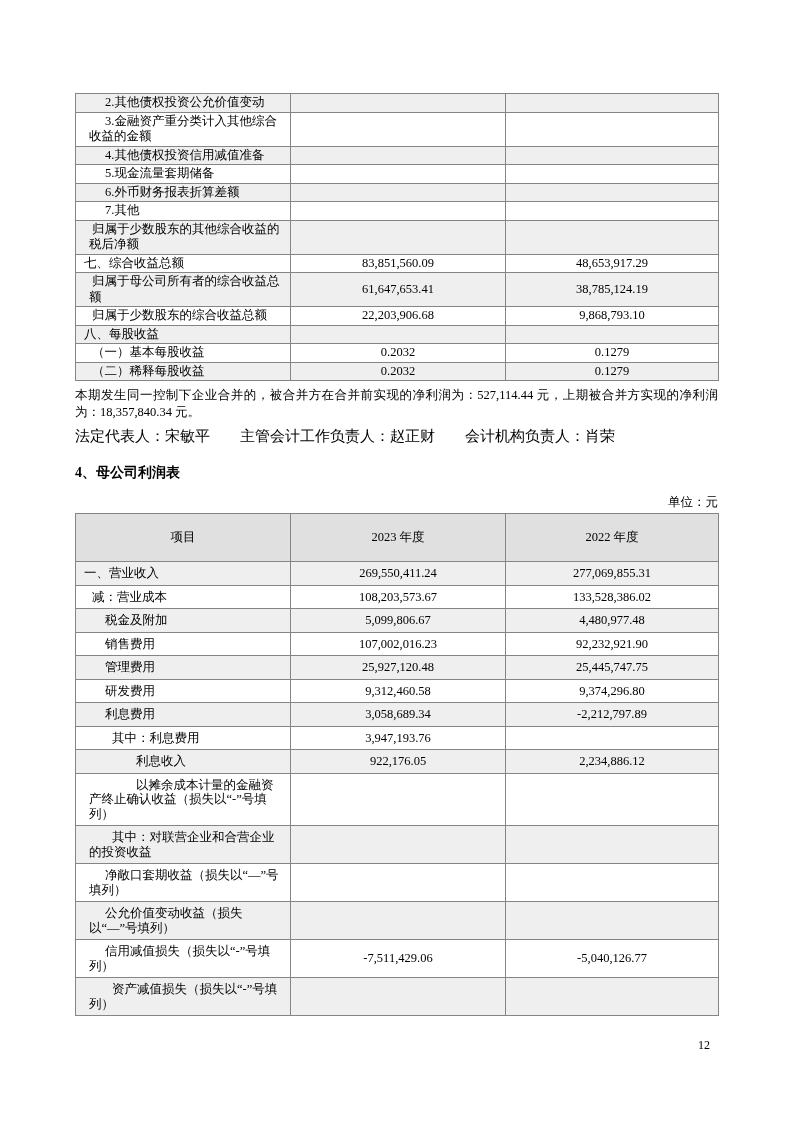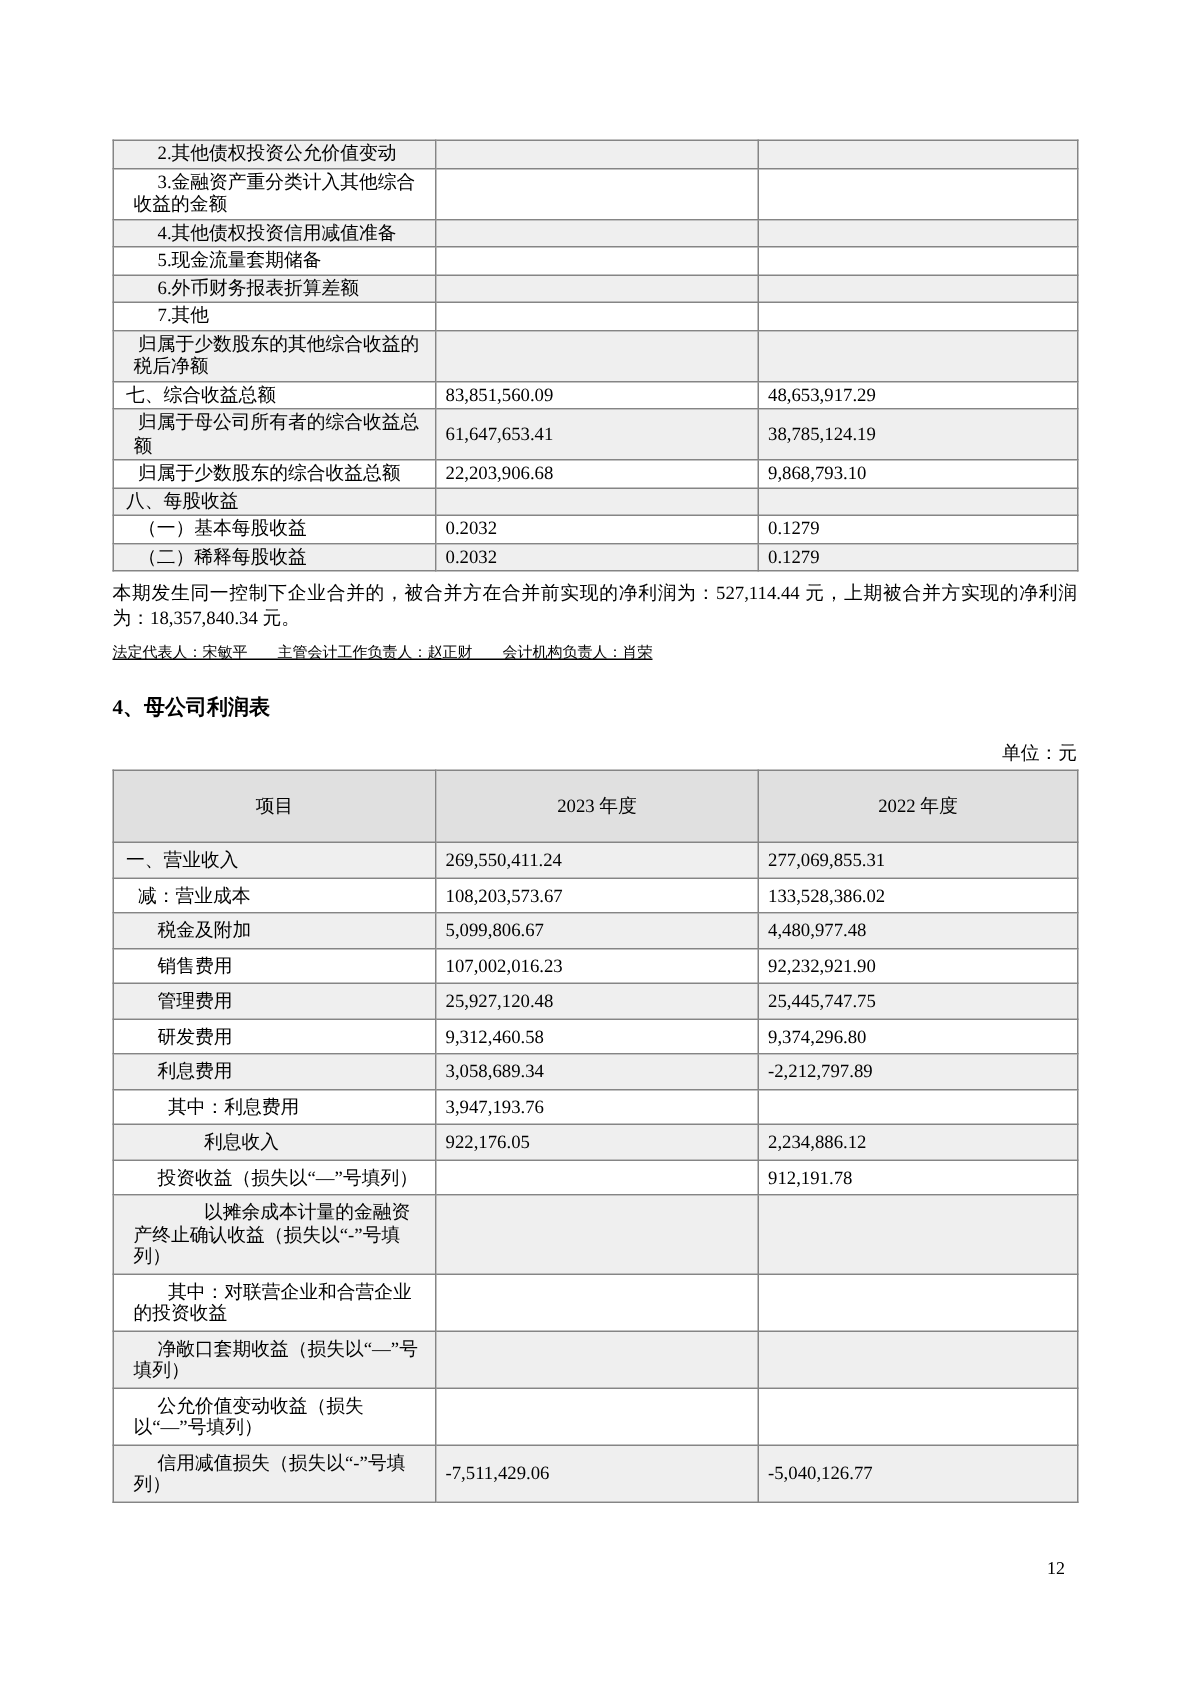--- a/index.html
+++ b/index.html
@@ -50,32 +50,31 @@
   .t2 tbody tr:nth-child(odd) { background: #efefef; }
   .label-cell {
     text-align: left;
     padding-left: 13px !important;
   }
   .ind0 { text-indent: -5px; }
   .ind1 { text-indent: 3px; }
   .ind2 { text-indent: 16px; }
   .ind3 { text-indent: 23px; }
   .ind4 { text-indent: 47px; }
-  .num { text-align: left; }
+  .num { text-align: center; }
   .note {
     font-size: 12.5px;
     line-height: 16.5px;
     margin: 6px 0 0 0;
     text-align: justify;
   }
   .sig {
-    font-size: 10px;
+    font-size: 15px;
     line-height: 16px;
     margin: 8px 0 0 0;
-    text-decoration: underline;
   }
   .sec-title {
     font-size: 14px;
     font-weight: bold;
     margin: 20px 0 0 0;
     line-height: 18px;
   }
   .unit {
     font-size: 12.5px;
     text-align: right;
@@ -231,25 +230,20 @@
             <td class="label-cell ind3">其中：利息费用</td>
             <td class="num">3,947,193.76</td>
             <td class="num"></td>
           </tr>
           <tr>
             <td class="label-cell ind4">利息收入</td>
             <td class="num">922,176.05</td>
             <td class="num">2,234,886.12</td>
           </tr>
           <tr>
-            <td class="label-cell ind2">投资收益（损失以“—”号填列）</td>
-            <td class="num"></td>
-            <td class="num">912,191.78</td>
-          </tr>
-          <tr>
             <td class="label-cell ind4">以摊余成本计量的金融资产终止确认收益（损失以“-”号填列）</td>
             <td class="num"></td>
             <td class="num"></td>
           </tr>
           <tr>
             <td class="label-cell ind3">其中：对联营企业和合营企业的投资收益</td>
             <td class="num"></td>
             <td class="num"></td>
           </tr>
           <tr>
@@ -260,19 +254,24 @@
           <tr>
             <td class="label-cell ind2">公允价值变动收益（损失以“—”号填列）</td>
             <td class="num"></td>
             <td class="num"></td>
           </tr>
           <tr>
             <td class="label-cell ind2">信用减值损失（损失以“-”号填列）</td>
             <td class="num">-7,511,429.06</td>
             <td class="num">-5,040,126.77</td>
           </tr>
+          <tr>
+            <td class="label-cell ind3">资产减值损失（损失以“-”号填列）</td>
+            <td class="num"></td>
+            <td class="num"></td>
+          </tr>
         </tbody>
     </table>
 
   </div>
 
   <div class="page-number">12</div>
 </div>
 
 </body></html>

